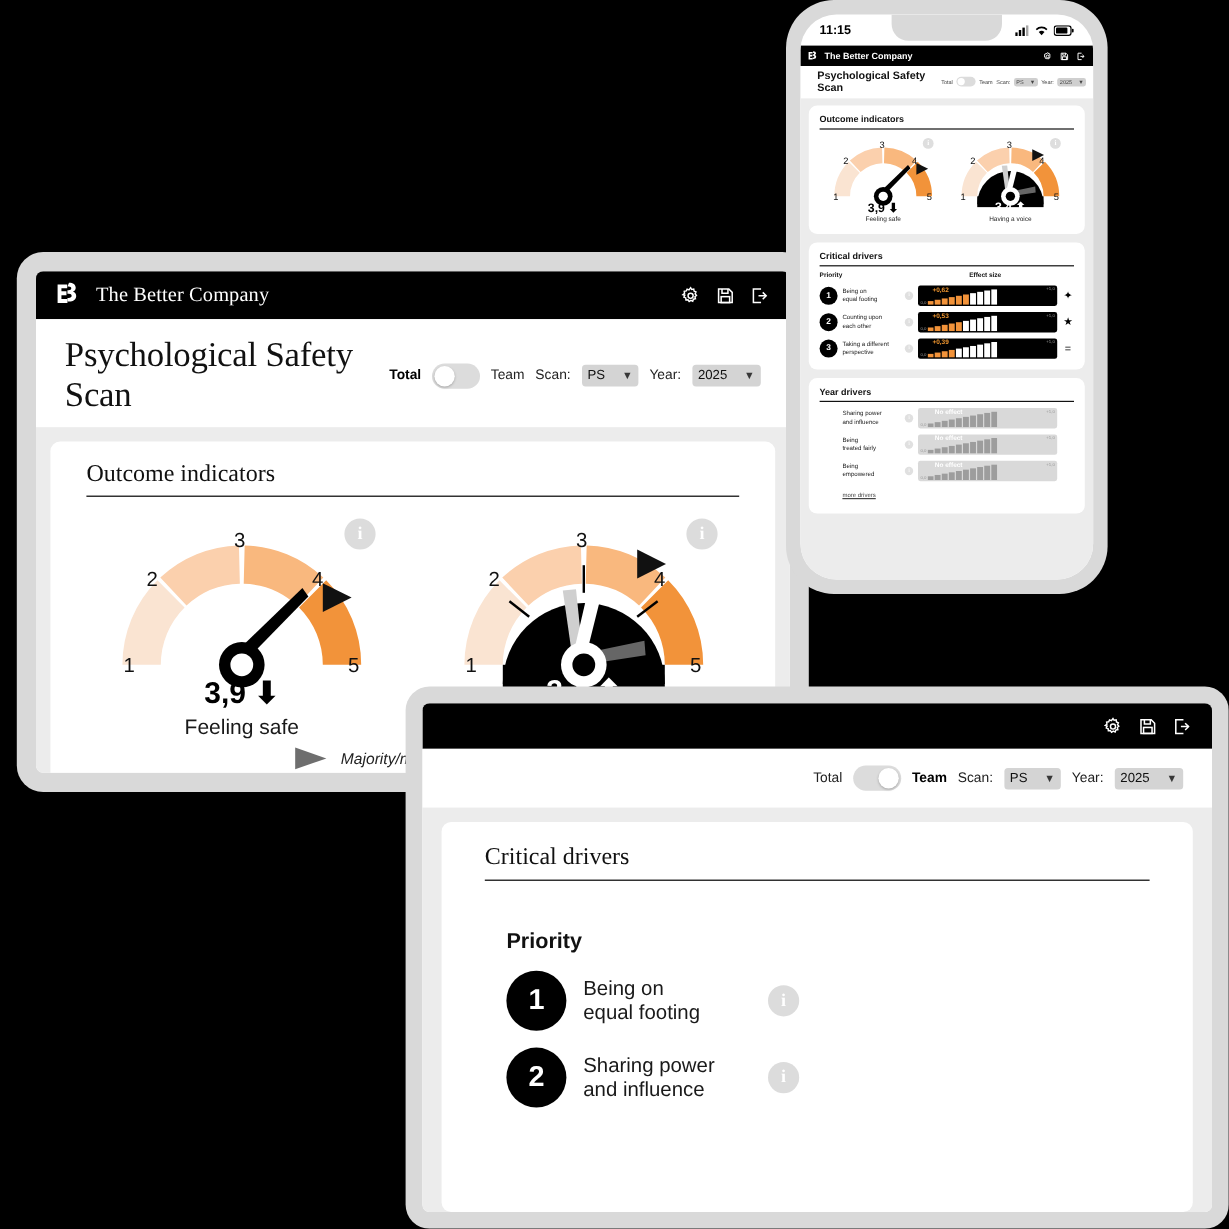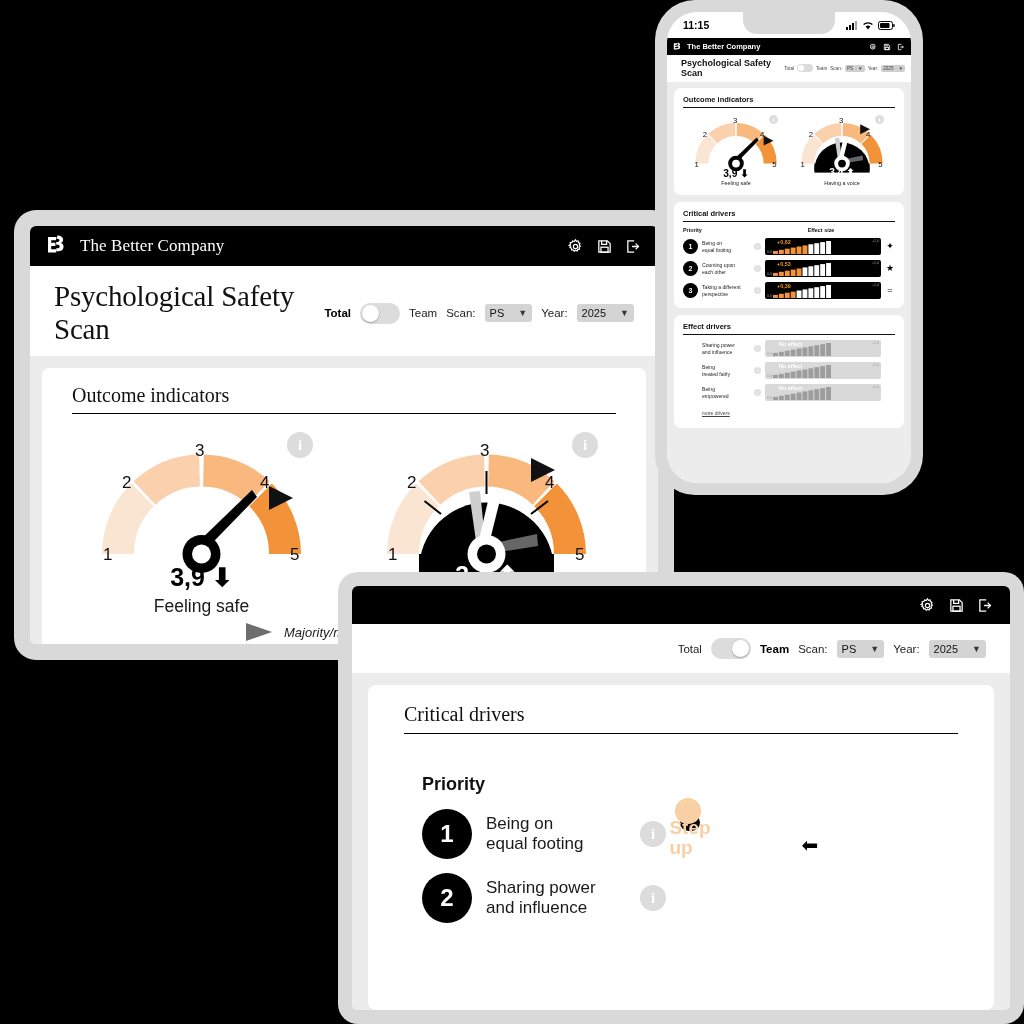--- a/index.html
+++ b/index.html
@@ -543,21 +543,21 @@
                     <rect x="47.2" y="1.0999999999999996" width="4.9" height="11.9" fill="#ffffff"></rect>
                     <rect x="53.1" y="0" width="4.9" height="13" fill="#ffffff"></rect>
                   </svg>
                 </span>
                 <span class="dsym">=</span>
               </div>
             </div>
         </div>
 
         <div class="p-card">
-          <div class="p-card-title">Effect drivers</div>
+          <div class="p-card-title">Year drivers</div>
           <div id="phone-other-rows">
               <div class="drow">
                 <span style="width:15px;flex:0 0 auto"></span>
                 <span class="dlbl">Sharing power<br>and influence</span>
                 <span class="dinfo">i</span>
                 <span class="ebar grey">
                   <span class="e0">0,0</span>
                   <span class="e1">+1,0</span>
                   <span class="eval">No effect</span>
                   <svg width="58" height="13" viewBox="0 0 58 13">
@@ -681,28 +681,20 @@
         <div class="t-card">
           <div class="t-card-title">Critical drivers</div>
           <div class="t-cols">
             <span class="t-col1">Priority</span>
           </div>
           <div id="tablet-rows">
               <div class="t-row">
                 <span class="t-num">1</span>
                 <span class="t-lbl">Being on<br>equal footing</span>
                 <span class="t-info">i</span>
-                <span class="t-stepwrap"><span class="t-stepbar"><span class="t-steplabel" style="left:50%;transform:translateX(-50%);color:#f9cfa6">Step up</span><span class="t-pips">
-                      <span class="t-pip" style="background:#ededed"></span>
-                      <span class="t-pip" style="background:#f9cfa6"></span>
-                      <span class="t-pip" style="background:#ededed"></span>
-                      <span class="t-pip" style="background:#ededed"></span>
-                    </span><span class="t-marker" style="left:calc(37.5% - 26px)"><svg width="52" height="30" viewBox="0 0 52 30">
-                        <circle cx="26" cy="15" r="13" fill="#f9cfa6"></circle>
-                      </svg></span></span><span class="t-arrow" style="display:block;text-align:center;padding-right:0">⬅</span></span>
               </div>
               <div class="t-row">
                 <span class="t-num">2</span>
                 <span class="t-lbl">Sharing power<br>and influence</span>
                 <span class="t-info">i</span>
               </div>
             </div>
         </div>
       </div>
     </div>

